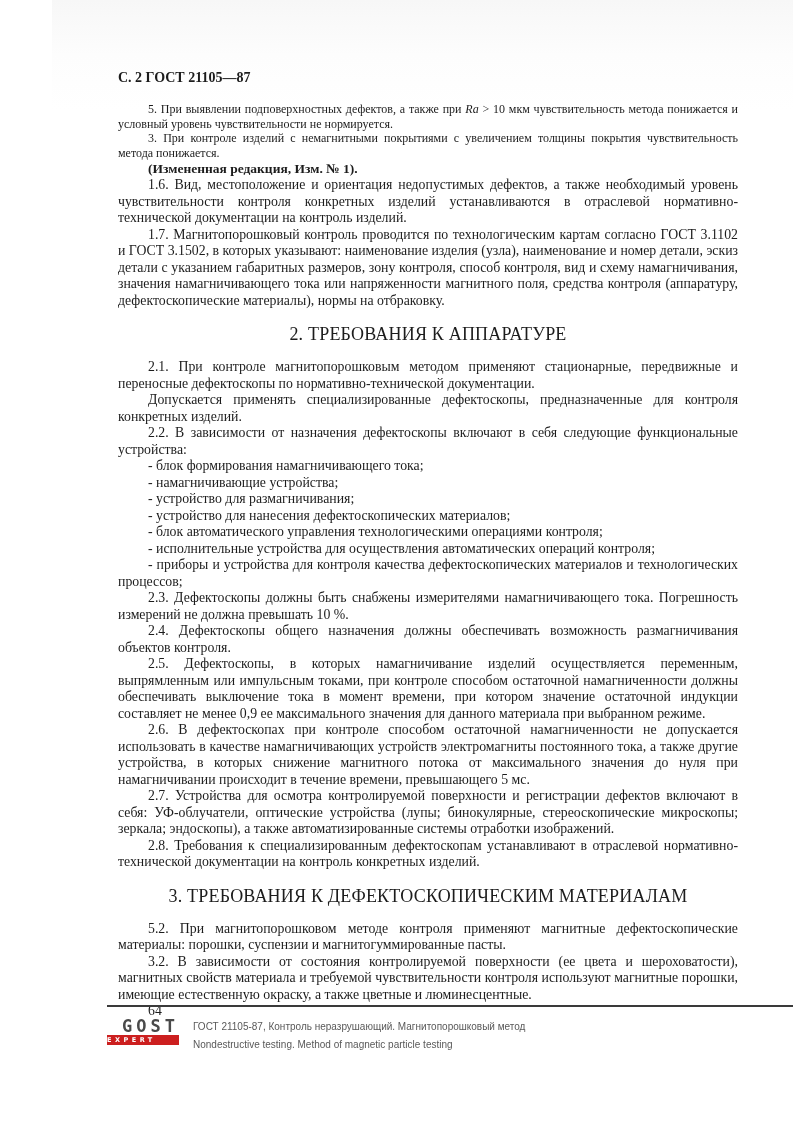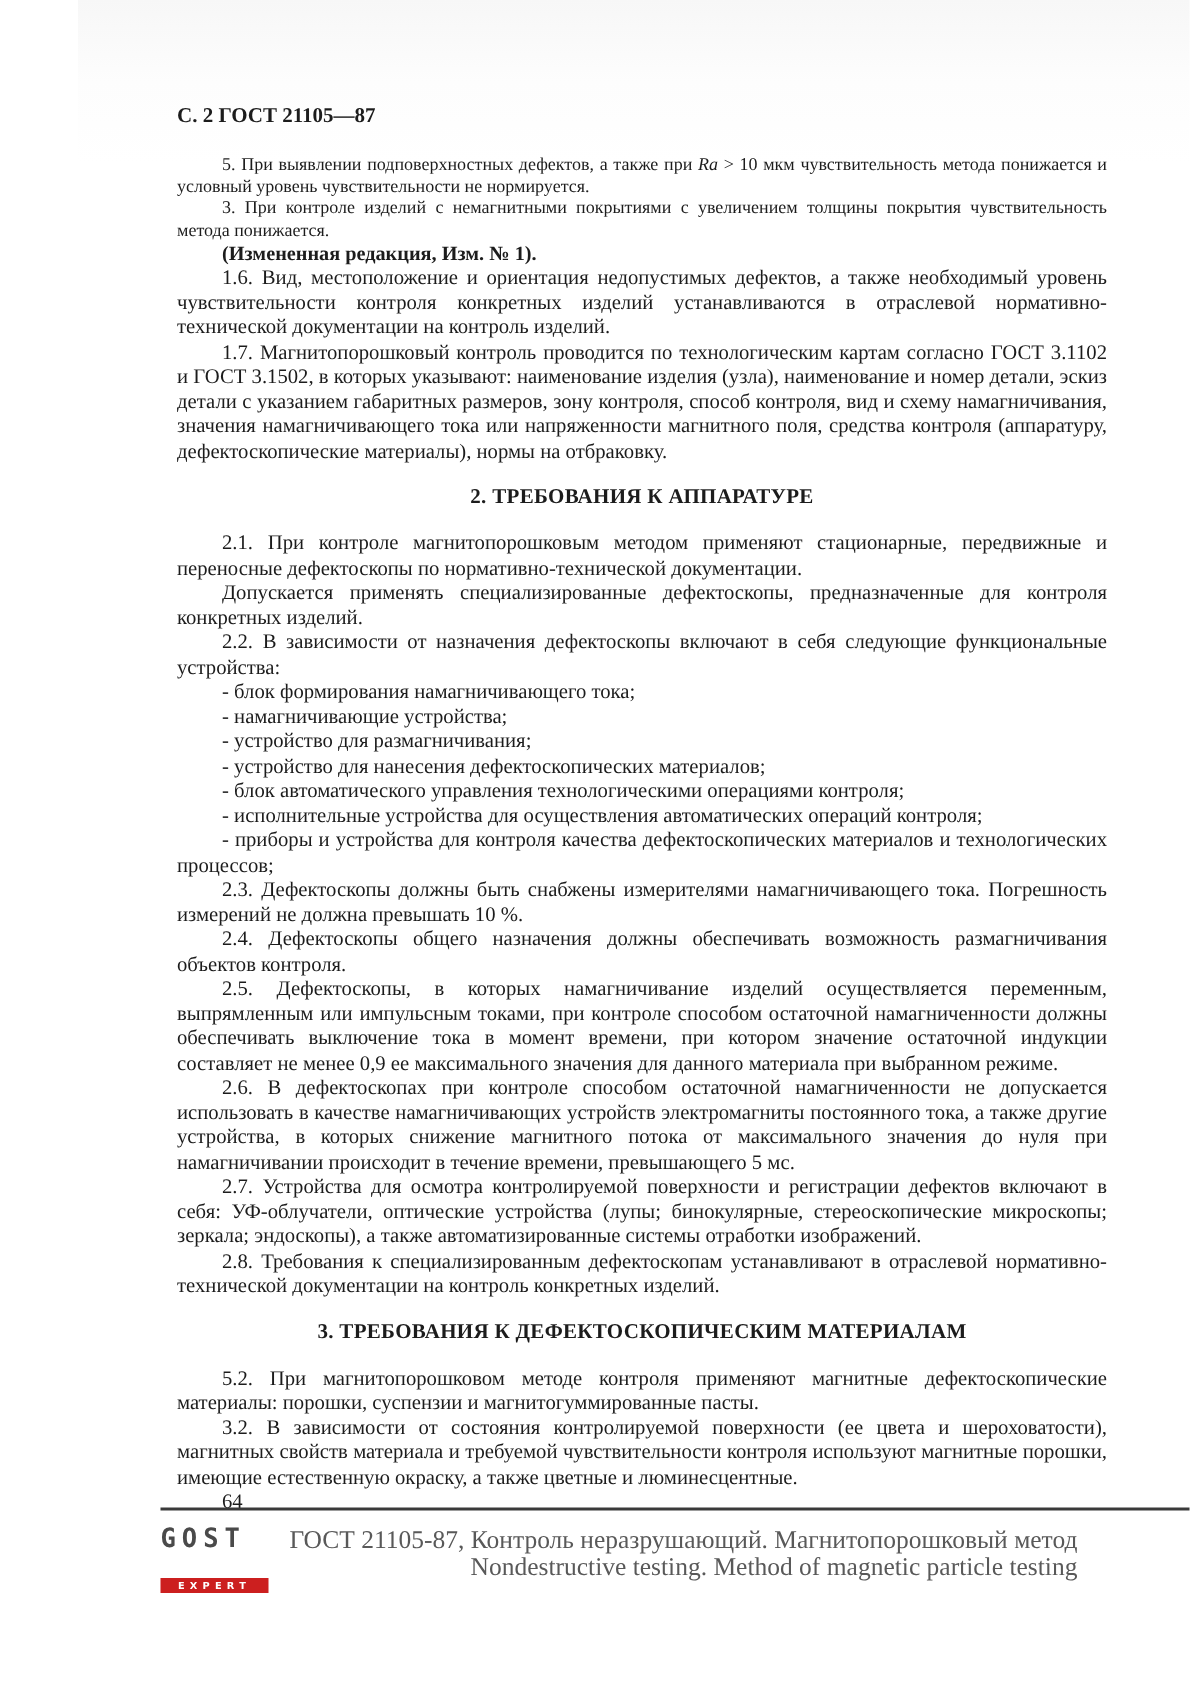--- a/index.html
+++ b/index.html
@@ -25,50 +25,50 @@
   }
   p.note-p{
     margin:0;text-indent:30px;text-align:justify;
     font-size:12px;line-height:14.6px;
   }
   p.amended{
     font-weight:bold;font-size:13.5px;line-height:17px;margin:0;text-indent:30px;
   }
   .em{font-style:italic;margin-top:44px;}
   h2.section-title{
-    font-size:14px;font-weight:bold;text-align:center;
+    font-size:18px;font-weight:normal;text-align:center;
     margin:15px 0 14px 0;letter-spacing:.2px;
   }
   .page-number{
     text-align:center;font-size:13.5px;margin-top:24px;text-indent:0;
   }
   .footer-rule{
     position:absolute;left:55px;top:1005px;width:711px;height:0;
     border-top:2px solid #3a3a3a;
   }
   .footer{
     position:absolute;left:55px;top:1018px;
     display:flex;align-items:flex-start;gap:14px;
   }
   .gost-logo{width:72px;flex:0 0 auto;}
   .gost-logo-top{
     font-family:"DejaVu Sans Mono", monospace;
     font-weight:bold;font-size:17px;line-height:16px;
-    letter-spacing:4px;color:#4a4a4a;text-align:left;
+    letter-spacing:4px;color:#4a4a4a;text-align:right;
     transform:scaleY(1.05);
   }
   .gost-logo-bottom{
-    margin-top:18px;background:#cc1f1f;color:#ffffff;
+    margin-top:1px;background:#cc1f1f;color:#ffffff;
     font-family:"DejaVu Sans", sans-serif;font-weight:bold;
     font-size:6.5px;line-height:10px;height:10px;
-    letter-spacing:3.5px;text-align:center;
+    letter-spacing:3.5px;
   }
   .footer-text{
-    font-family:Liberation Serif, serif;
-    font-size:17px;line-height:17.5px;color:#595959;text-align:right;
+    font-family:Liberation Sans, sans-serif;
+    font-size:10px;line-height:17.5px;color:#595959;
   }
 </style>
 </head>
 <body>
 
 <div class="page">
   <div class="content">
 
     <div class="doc-header">С. 2 ГОСТ 21105—87</div>
 

